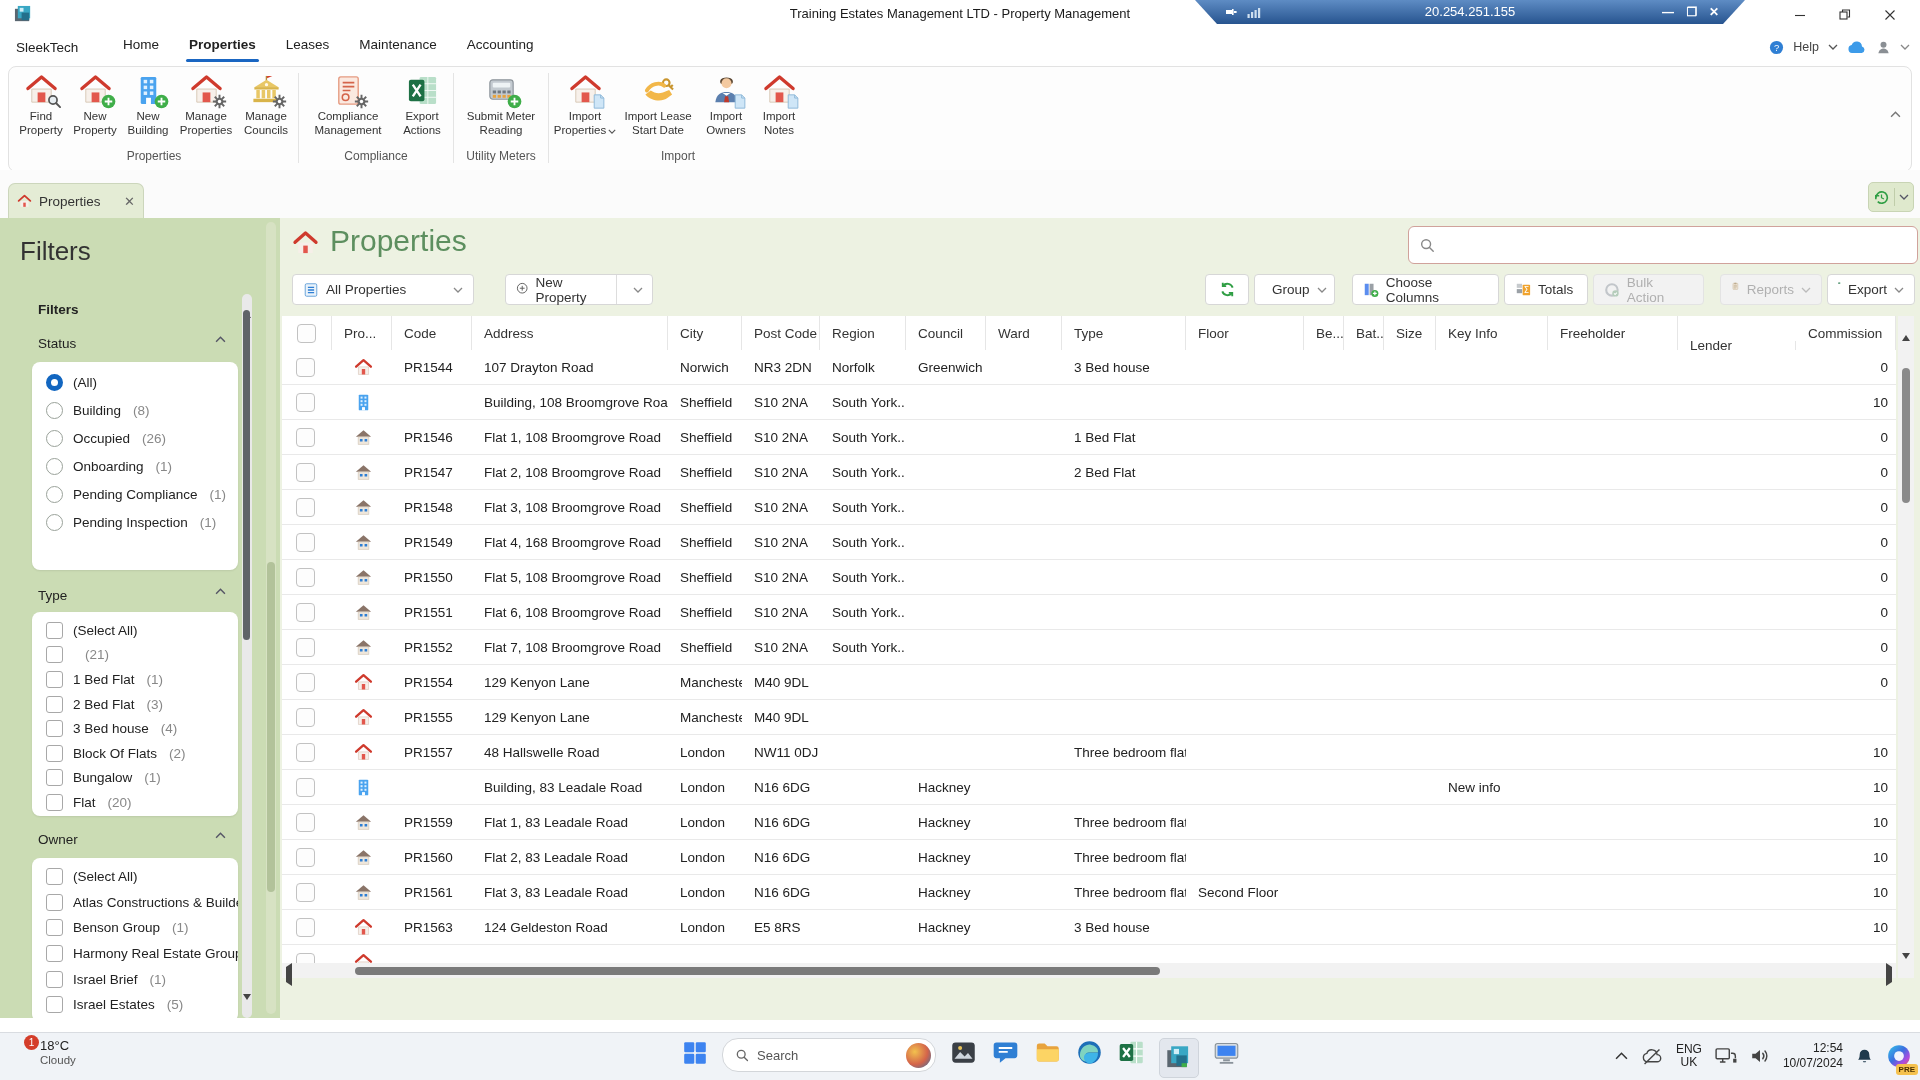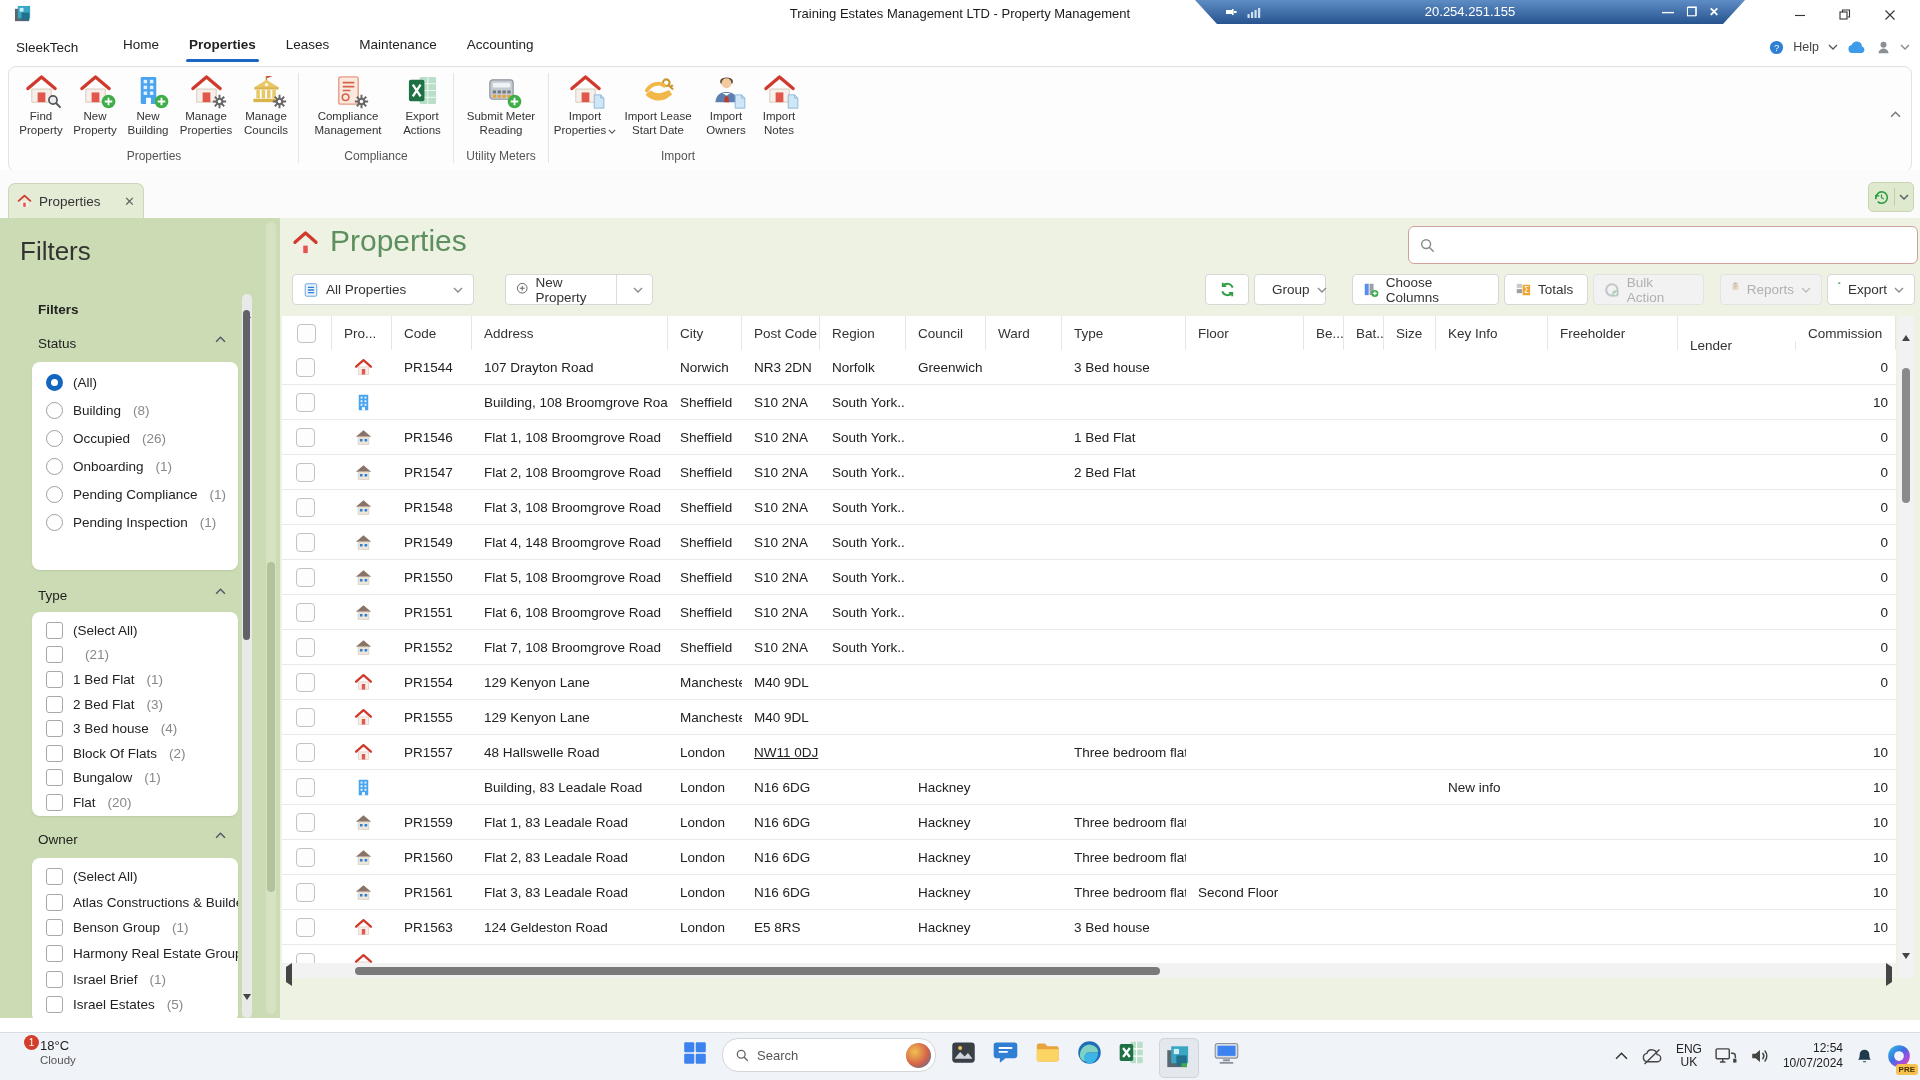--- a/index.html
+++ b/index.html
@@ -713,21 +713,21 @@
   <div class="abs tbtn" style="left:1205px;width:44px;justify-content:center;">
     <span style="width:17px;height:17px;">
         <svg viewBox="0 0 18 18">
           <path d="M14.5 7A6 6 0 0 0 4.2 5.2" fill="none" stroke="#2f9e44" stroke-width="2"></path>
           <path d="M4 1.8v3.6h3.6" fill="none" stroke="#2f9e44" stroke-width="2"></path>
           <path d="M3.5 11a6 6 0 0 0 10.3 1.8" fill="none" stroke="#2f9e44" stroke-width="2"></path>
           <path d="M14 16.2v-3.6h-3.6" fill="none" stroke="#2f9e44" stroke-width="2"></path>
         </svg>
       </span>
   </div>
-  <div class="abs tbtn" style="left:1254px;width:72px;">
+  <div class="abs tbtn" style="left:1254px;width:81px;">
     <span style="width:16px;height:16px;">
         <svg viewBox="0 0 18 18">
           <rect x="2" y="2" width="6" height="4.6" fill="#9aa0a6"></rect>
           <rect x="10" y="3.4" width="6" height="2" fill="#c6cacd"></rect>
           <rect x="10" y="7.6" width="6" height="2" fill="#c6cacd"></rect>
           <rect x="10" y="11.8" width="6" height="2" fill="#c6cacd"></rect>
           <rect x="2" y="8" width="6" height="4.6" fill="#c6cacd"></rect>
           <circle cx="5" cy="13.2" r="3.6" fill="#3fae49"></circle>
           <path d="M5 11.2v4M3 13.2h4" stroke="#fff" stroke-width="1.4"></path>
         </svg>
@@ -994,21 +994,21 @@
           <span class="rowicon">
             <svg viewBox="0 0 18 18">
               <path d="M1.8 8.4 9 2.2l7.2 6.2z" fill="#8a7468"></path>
               <path d="M4 8.4h10v7.2H4z" fill="#efe7dc" stroke="#c9bca9" stroke-width=".5"></path>
               <rect x="5.6" y="10.4" width="2.5" height="2.4" fill="#2f7fd4"></rect>
               <rect x="10" y="10.4" width="2.5" height="2.4" fill="#2f7fd4"></rect>
             </svg>
           </span>
         </div>
         <div class="tcell" style="width: 80px; flex: 0 0 auto;">PR1549</div>
-        <div class="tcell" style="width: 196px; flex: 0 0 auto;">Flat 4, 148 Broomgrove Road</div>
+        <div class="tcell" style="width: 196px; flex: 0 0 auto;">Flat 4, 168 Broomgrove Road</div>
         <div class="tcell" style="width: 74px; flex: 0 0 auto;">Sheffield</div>
         <div class="tcell" style="width: 78px; flex: 0 0 auto;">S10 2NA</div>
         <div class="tcell" style="width: 86px; flex: 0 0 auto;">South York...</div>
         <div class="tcell" style="width: 80px; flex: 0 0 auto;"></div>
         <div class="tcell" style="width: 76px; flex: 0 0 auto;"></div>
         <div class="tcell" style="width: 124px; flex: 0 0 auto;"></div>
         <div class="tcell" style="width: 118px; flex: 0 0 auto;"></div>
         <div class="tcell" style="width: 40px; flex: 0 0 auto;"></div>
         <div class="tcell" style="width: 40px; flex: 0 0 auto;"></div>
         <div class="tcell" style="width: 52px; flex: 0 0 auto;"></div>
@@ -1179,21 +1179,21 @@
             <svg viewBox="0 0 18 18">
               <path d="M2 8.2 9 2l7 6.2" fill="none" stroke="#cf3a2d" stroke-width="2.2" stroke-linecap="round" stroke-linejoin="round"></path>
               <path d="M4.2 8.4h9.6v7.2H4.2z" fill="#f6efe9" stroke="#d3bcae" stroke-width=".5"></path>
               <path d="M7.4 10.4h3.2v5.2H7.4z" fill="#e2574c"></path>
             </svg>
           </span>
         </div>
         <div class="tcell" style="width: 80px; flex: 0 0 auto;">PR1557</div>
         <div class="tcell" style="width: 196px; flex: 0 0 auto;">48 Hallswelle Road</div>
         <div class="tcell" style="width: 74px; flex: 0 0 auto;">London</div>
-        <div class="tcell" style="width: 78px; flex: 0 0 auto; text-decoration: underline;">NW11 0DJ</div>
+        <div class="tcell" style="width: 78px; flex: 0 0 auto;">NW11 0DJ</div>
         <div class="tcell" style="width: 86px; flex: 0 0 auto;"></div>
         <div class="tcell" style="width: 80px; flex: 0 0 auto;"></div>
         <div class="tcell" style="width: 76px; flex: 0 0 auto;"></div>
         <div class="tcell" style="width: 124px; flex: 0 0 auto;">Three bedroom flat</div>
         <div class="tcell" style="width: 118px; flex: 0 0 auto;"></div>
         <div class="tcell" style="width: 40px; flex: 0 0 auto;"></div>
         <div class="tcell" style="width: 40px; flex: 0 0 auto;"></div>
         <div class="tcell" style="width: 52px; flex: 0 0 auto;"></div>
         <div class="tcell" style="width: 112px; flex: 0 0 auto;"></div>
         <div class="tcell" style="width: 130px; flex: 0 0 auto;"></div>

